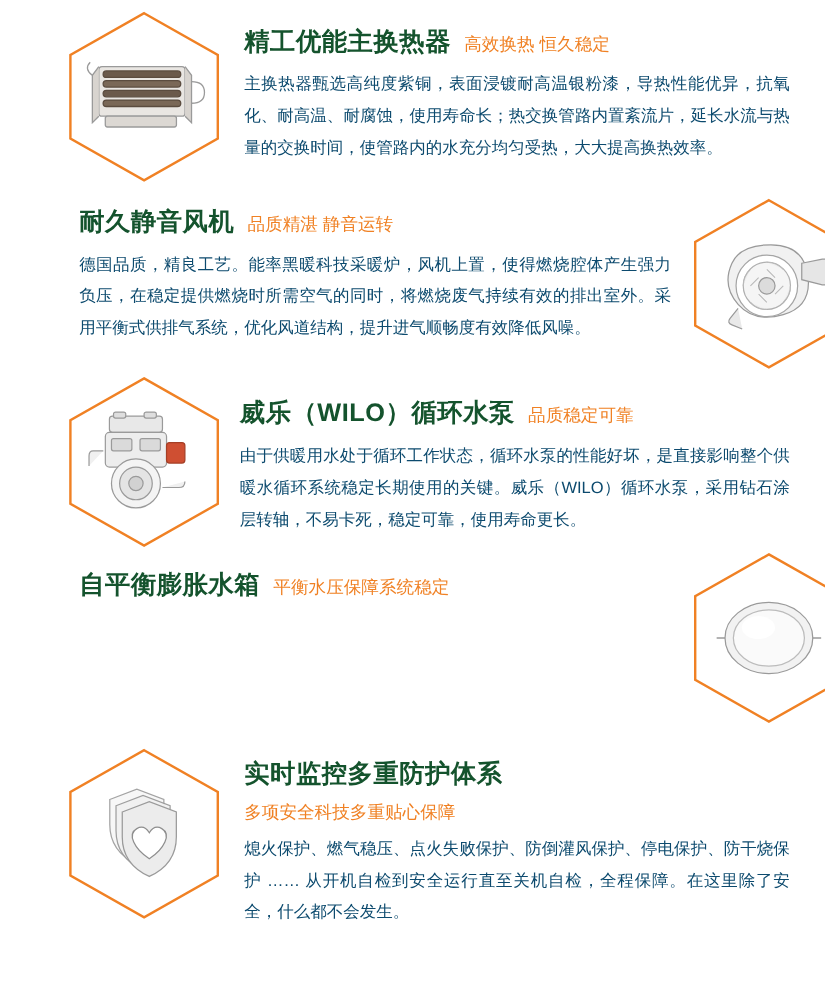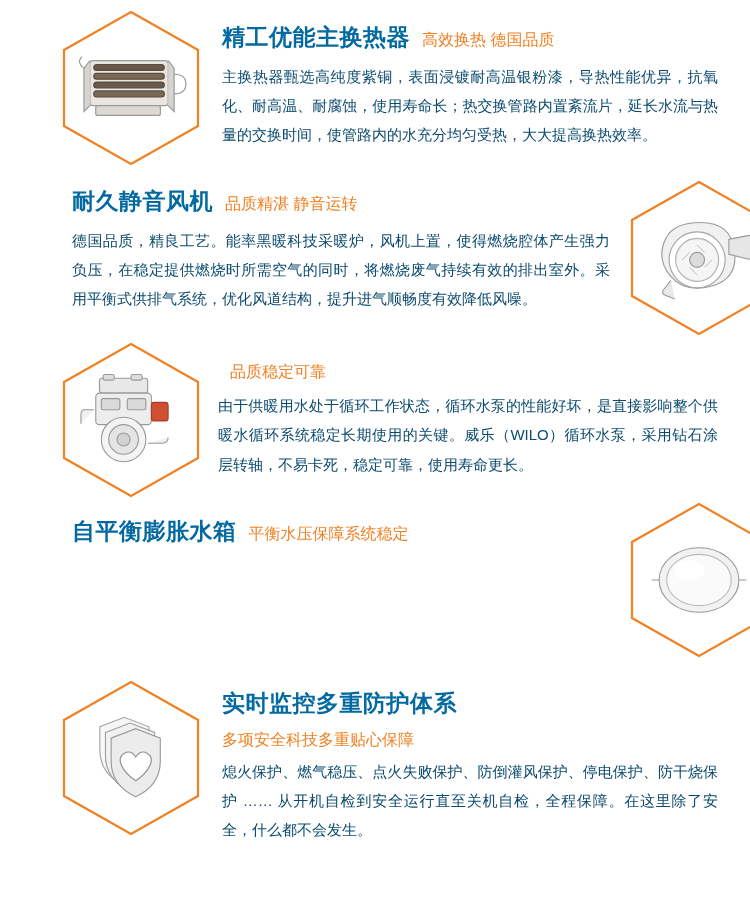--- a/index.html
+++ b/index.html
@@ -47,21 +47,21 @@
   .txt { flex: 1 1 auto; }
   .title-line {
     display: flex;
     align-items: baseline;
     flex-wrap: wrap;
     margin-bottom: 10px;
   }
   .title {
     font-size: 23px;
     font-weight: bold;
-    color: #0369a1;
+    color: #14532d;
     letter-spacing: 0.5px;
     line-height: 1.2;
   }
   .subtitle {
     font-size: 16px;
     color: #f08124;
     margin-left: 12px;
     line-height: 1.2;
   }
   .subtitle.block {
@@ -114,21 +114,21 @@
           <path d="M98 22 L104 30 L104 74 L98 68" fill="#d8d4cf" stroke="#9a9a9a"></path>
           <path d="M104 36 q12 0 12 10 q0 10 -12 10" stroke="#9a9a9a"></path>
           <rect x="24" y="68" width="66" height="10" rx="2" fill="#dcd8d3" stroke="#9a9a9a"></rect>
           <path d="M12 30 q-8 -6 -2 -12" stroke="#9a9a9a"></path>
         </g>
       </svg>
     </div>
     <div class="txt">
       <div class="title-line">
         <span class="title">精工优能主换热器</span>
-        <span class="subtitle">高效换热 德国品质</span>
+        <span class="subtitle">高效换热 恒久稳定</span>
       </div>
       <div class="body">主换热器甄选高纯度紫铜，表面浸镀耐高温银粉漆，导热性能优异，抗氧化、耐高温、耐腐蚀，使用寿命长；热交换管路内置紊流片，延长水流与热量的交换时间，使管路内的水充分均匀受热，大大提高换热效率。</div>
     </div>
   </div>
 
   <div class="feature right-icon" id="f2">
     <div class="hex-wrap">
       <svg class="hex-outline" viewBox="0 0 146 160" width="146" height="160">
         <polygon points="73,4 140,42 140,118 73,156 6,118 6,42" fill="#ffffff" stroke="#f08124" stroke-width="2.2"></polygon>
       </svg>
@@ -176,20 +176,21 @@
           <circle cx="52" cy="76" r="16" fill="#e4e4e4"></circle>
           <circle cx="52" cy="76" r="7" fill="#d2d2d2"></circle>
           <rect x="82" y="36" width="18" height="20" rx="3" fill="#cf4f32" stroke="#a53f26"></rect>
           <path d="M20 44 l-10 0 q-4 0 -4 5 l0 10"></path>
           <path d="M78 80 l16 0 q6 0 6 -6"></path>
         </g>
       </svg>
     </div>
     <div class="txt">
       <div class="title-line">
+        <span class="title">威乐（WILO）循环水泵</span>
         <span class="subtitle">品质稳定可靠</span>
       </div>
       <div class="body">由于供暖用水处于循环工作状态，循环水泵的性能好坏，是直接影响整个供暖水循环系统稳定长期使用的关键。威乐（WILO）循环水泵，采用钻石涂层转轴，不易卡死，稳定可靠，使用寿命更长。</div>
     </div>
   </div>
 
   <div class="feature right-icon" id="f4">
     <div class="hex-wrap">
       <svg class="hex-outline" viewBox="0 0 146 160" width="146" height="160">
         <polygon points="73,4 140,42 140,118 73,156 6,118 6,42" fill="#ffffff" stroke="#f08124" stroke-width="2.2"></polygon>

